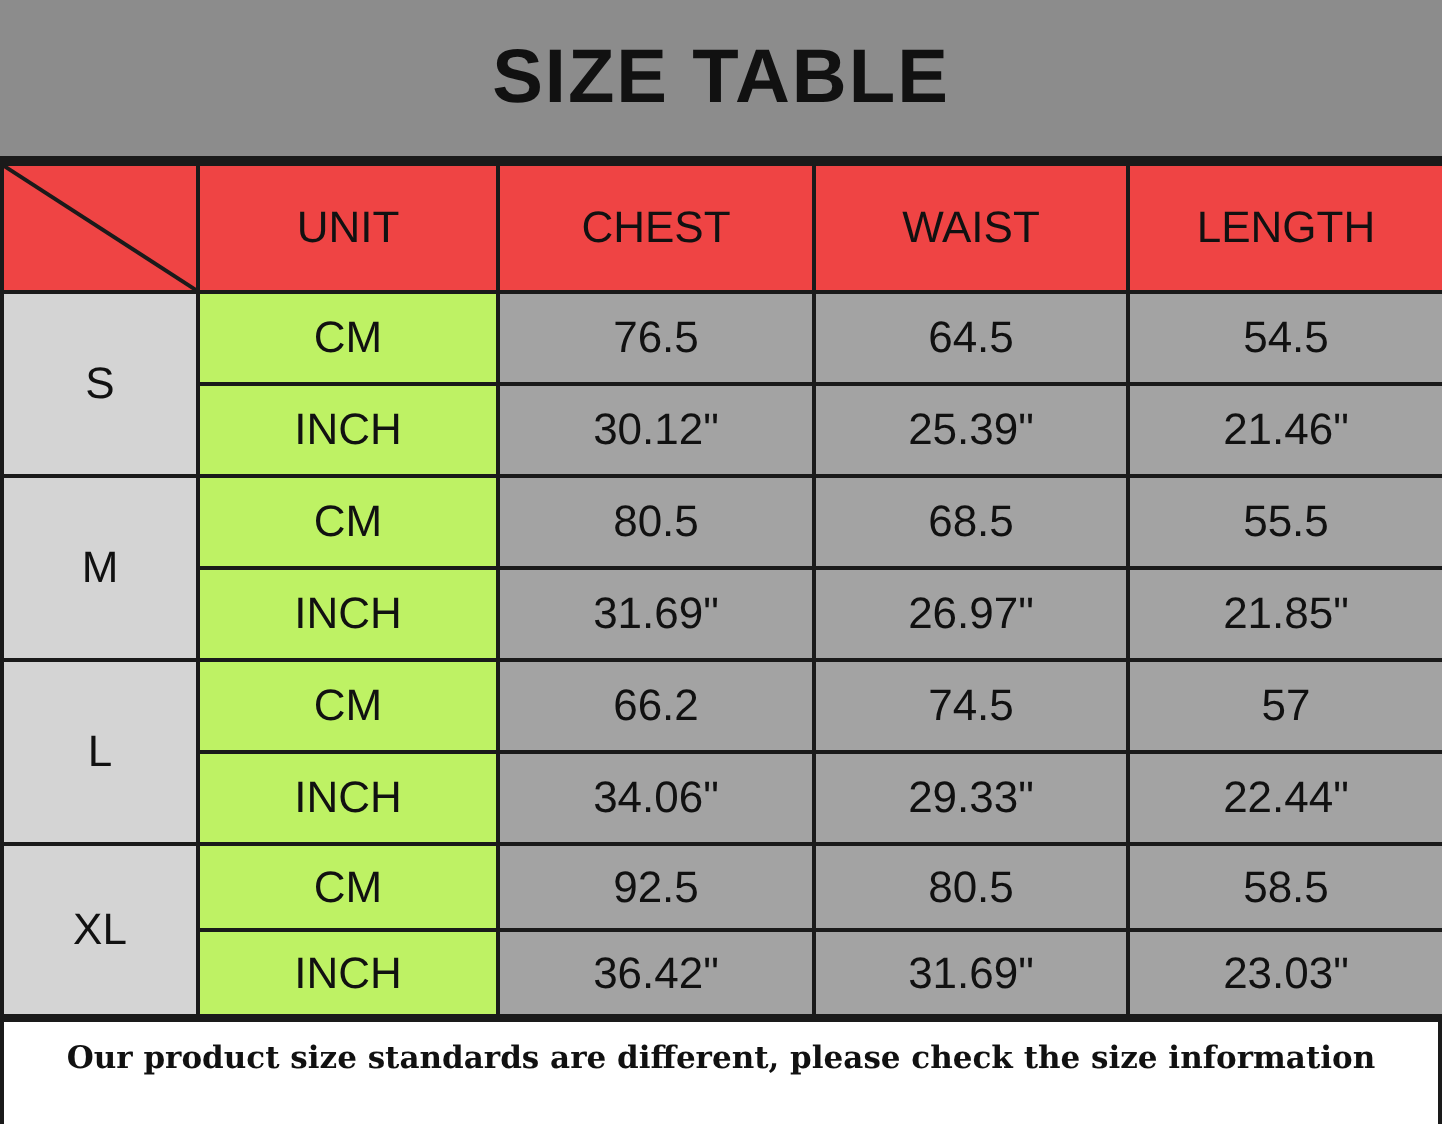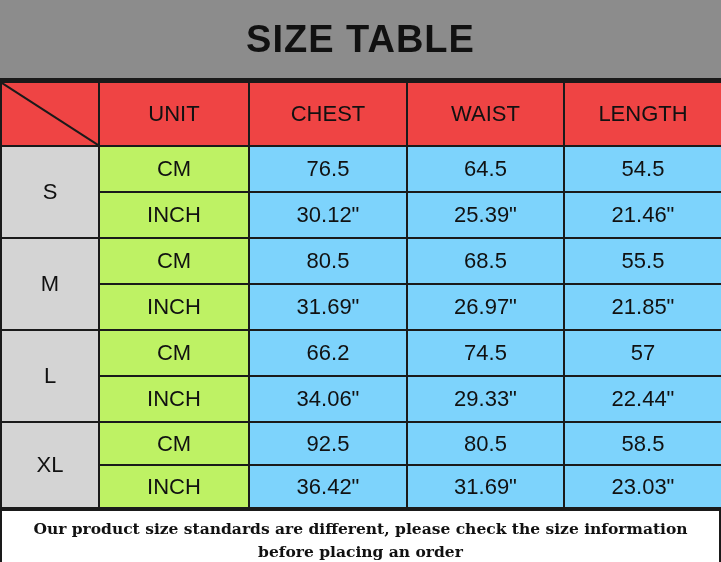--- a/index.html
+++ b/index.html
@@ -74,21 +74,21 @@
     background: #d4d4d4;
     font-size: 26px;
     font-weight: bold;
   }
   .unit-cell {
     background: #bef264;
     font-size: 22px;
     font-weight: bold;
   }
   .value-cell {
-    background: #7dd3fc;
+    background: #a3a3a3;
     font-size: 23px;
     font-weight: bold;
     margin-top: 48px;
   }
   .data-row td { height: 41px; }
   .data-row.tall td { height: 44px; }
 
   .note {
     border: 2px solid #1a1a1a;
     border-top: 2px solid #1a1a1a;
@@ -188,16 +188,15 @@
         <td class="unit-cell">INCH</td>
         <td class="value-cell">36.42"</td>
         <td class="value-cell">31.69"</td>
         <td class="value-cell">23.03"</td>
       </tr>
     </tbody>
   </table>
 
   <div class="note">
     <span class="line">Our product size standards are different, please check the size information</span>
-    <span class="line">before placing an order</span>
   </div>
 
 </div>
 
 </body></html>

